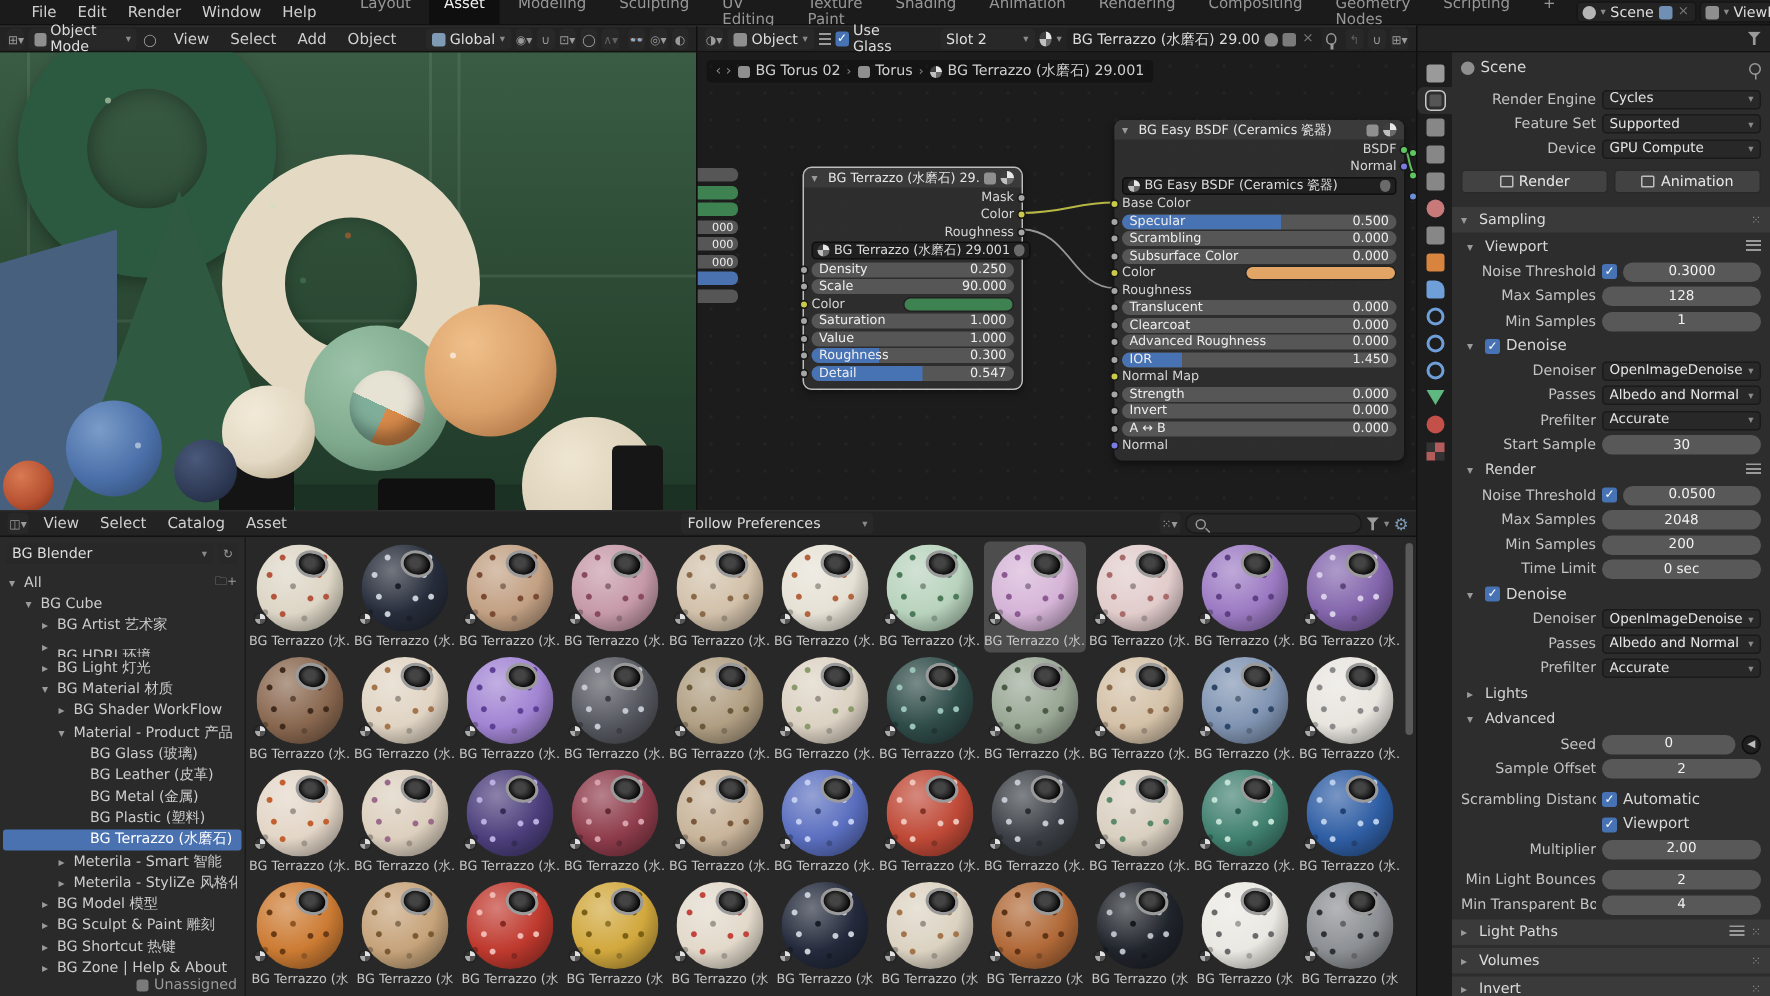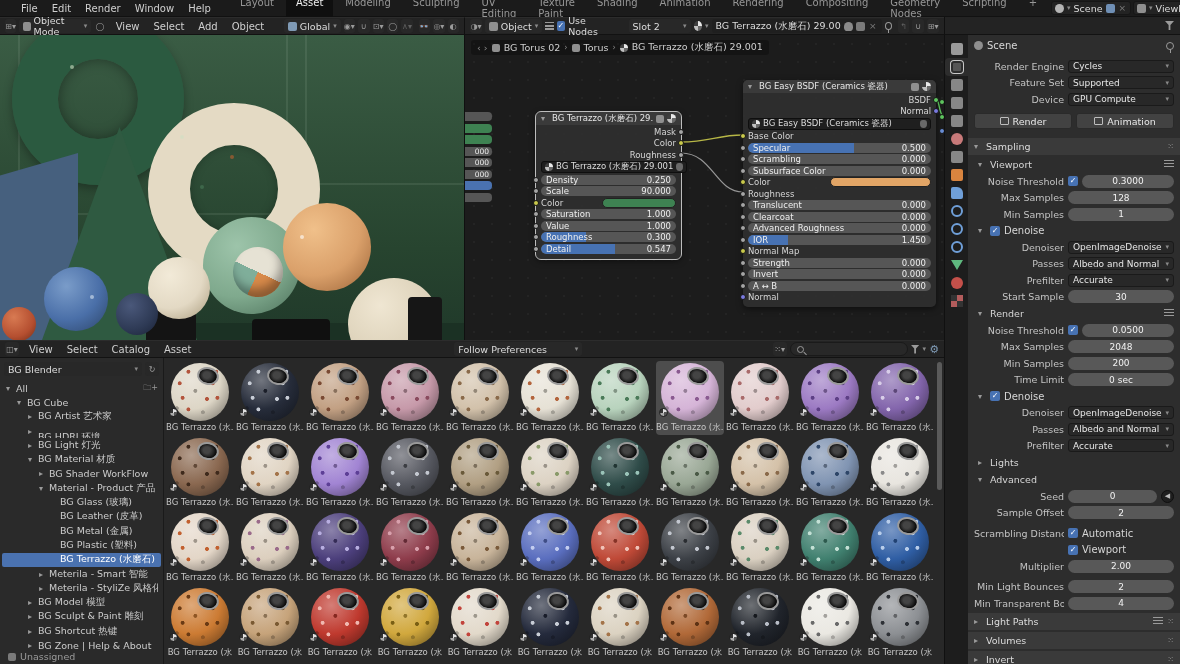--- a/index.html
+++ b/index.html
@@ -153,21 +153,21 @@
 
 <div id="sh-header" class="abs ehdr" style="left:464px;width:480px;border-left:1px solid #101010;">
   <span class="hbtn">◑▾</span>
   <span class="hsel">
     <span class="mini-ico"></span>
     <span>Object</span>
     <span class="chev">▾</span>
   </span>
   <span class="hamb"></span>
   <span class="checkbox">✓</span>
-  <span style="font-size:9.5px;color:#ddd">Use Nodes</span>
+  <span style="font-size:9.5px;color:#ddd">Use Glass</span>
   <span style="width:14px"></span>
   <span class="hsel" style="width:72px">
     <span style="flex:1">Slot 2</span>
     <span class="chev">▾</span>
   </span>
   <span class="matball-ico"></span>
   <span class="chev">▾</span>
   <span class="hsel" style="width:170px;background:#1f1f1f">
     <span style="flex:1;white-space:nowrap;overflow:hidden">BG Terrazzo (水磨石) 29.001</span>
     <span class="mini-ico" style="background:#8a8a8a;border-radius:50% 50% 40% 40%"></span>
@@ -815,21 +815,21 @@
       </div>
       <div class="tree-row" style="padding-left: 26px;">
         <span class="arrowg" style="margin-right: 2px;">▸</span>
         <span style="flex: 1 1 0%; overflow: hidden;">BG Shortcut 热键</span>
       </div>
       <div class="tree-row" style="padding-left: 26px;">
         <span class="arrowg" style="margin-right: 2px;">▸</span>
         <span style="flex: 1 1 0%; overflow: hidden;">BG Zone | Help &amp; About</span>
       </div>
     </div>
-  <div class="tree-row" style="position:absolute;left:2px;right:2px;bottom:0;color:#9a9a9a;">
+  <div class="tree-row" style="position:absolute;left:2px;right:2px;bottom:0;color:#9a9a9a;justify-content:flex-end;">
     <span class="mini-ico" style="width:8px;height:8px;margin:0 4px 0 6px;background:#7a7a7a"></span>
     <span>Unassigned</span>
   </div>
 </div>
 
 <div id="asset-grid" class="abs">
   <div class="sbar" style="right:2px;top:4px;width:5px;height:128px;"></div>
 <div class="tile" style="left: 2px; top: 3px;">
       <div class="ball" style="background: radial-gradient(circle at 15% 35%, rgb(179, 84, 60) 0px, rgb(179, 84, 60) 1.6px, transparent 2.3px), radial-gradient(circle at 30% 15%, rgb(179, 84, 60) 0px, rgb(179, 84, 60) 1.6px, transparent 2.3px), radial-gradient(circle at 52% 22%, rgb(155, 150, 139) 0px, rgb(155, 150, 139) 1.6px, transparent 2.3px), radial-gradient(circle at 72% 35%, rgb(179, 84, 60) 0px, rgb(179, 84, 60) 1.6px, transparent 2.3px), radial-gradient(circle at 20% 60%, rgb(179, 84, 60) 0px, rgb(179, 84, 60) 1.6px, transparent 2.3px), radial-gradient(circle at 42% 48%, rgb(155, 150, 139) 0px, rgb(155, 150, 139) 1.6px, transparent 2.3px), radial-gradient(circle at 62% 62%, rgb(179, 84, 60) 0px, rgb(179, 84, 60) 1.6px, transparent 2.3px), radial-gradient(circle at 30% 80%, rgb(179, 84, 60) 0px, rgb(179, 84, 60) 1.6px, transparent 2.3px), radial-gradient(circle at 55% 85%, rgb(155, 150, 139) 0px, rgb(155, 150, 139) 1.6px, transparent 2.3px), radial-gradient(circle at 80% 60%, rgb(179, 84, 60) 0px, rgb(179, 84, 60) 1.6px, transparent 2.3px), radial-gradient(circle at 78% 15%, rgb(179, 84, 60) 0px, rgb(179, 84, 60) 1.6px, transparent 2.3px), radial-gradient(circle at 10% 78%, rgb(155, 150, 139) 0px, rgb(155, 150, 139) 1.6px, transparent 2.3px), radial-gradient(circle at 35% 30%, rgb(233, 228, 218) 0%, rgb(221, 214, 198) 52%, rgb(111, 107, 99) 97%);">
         <div class="hole"></div>

